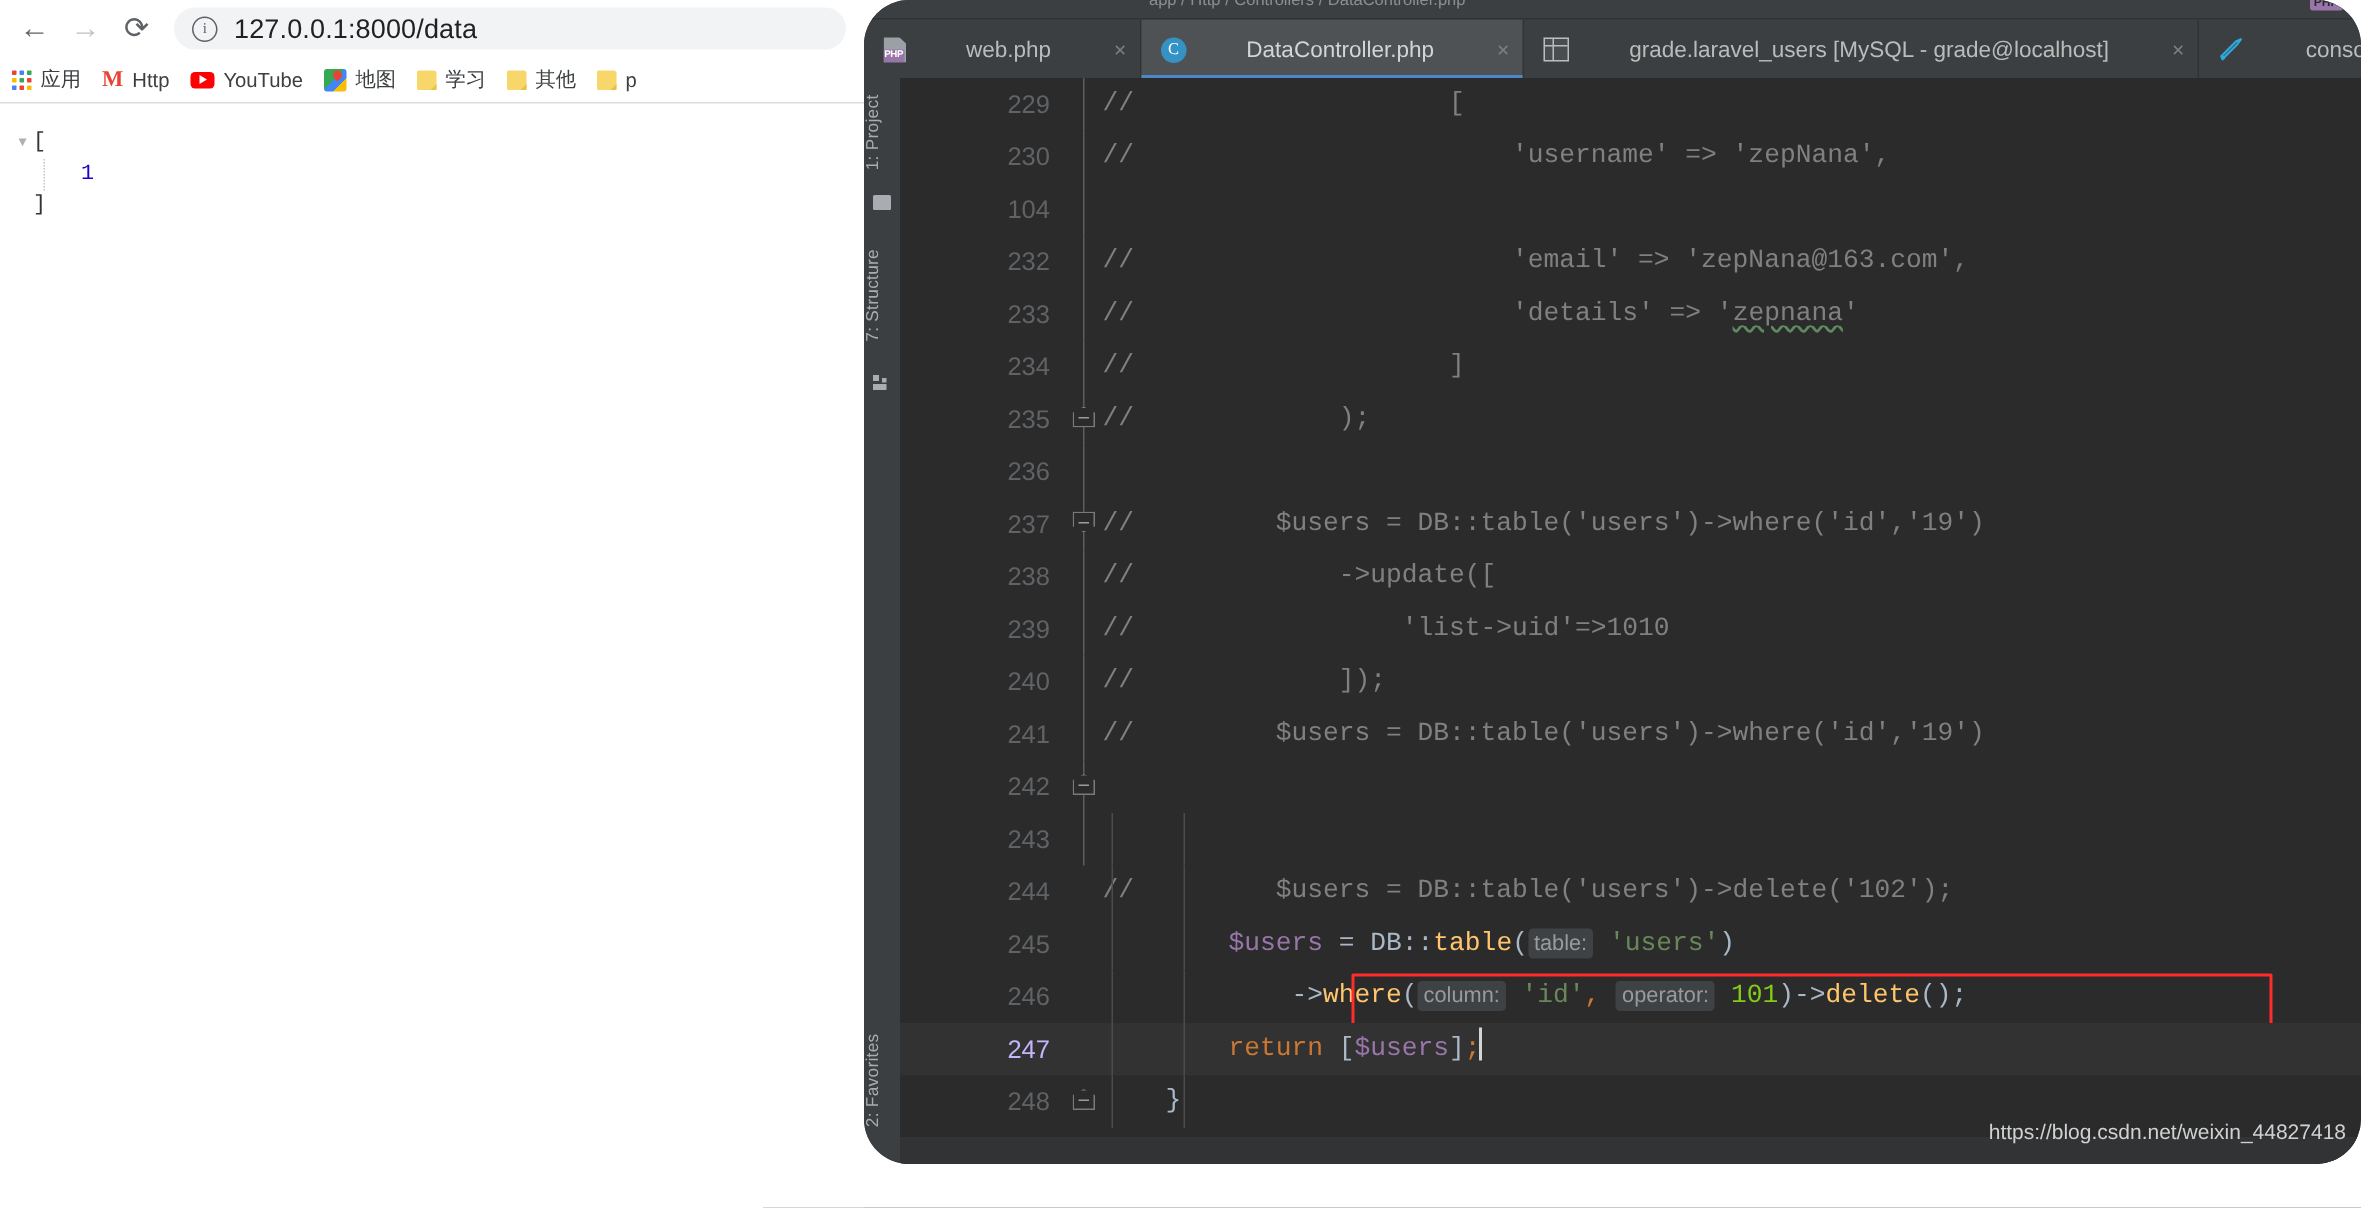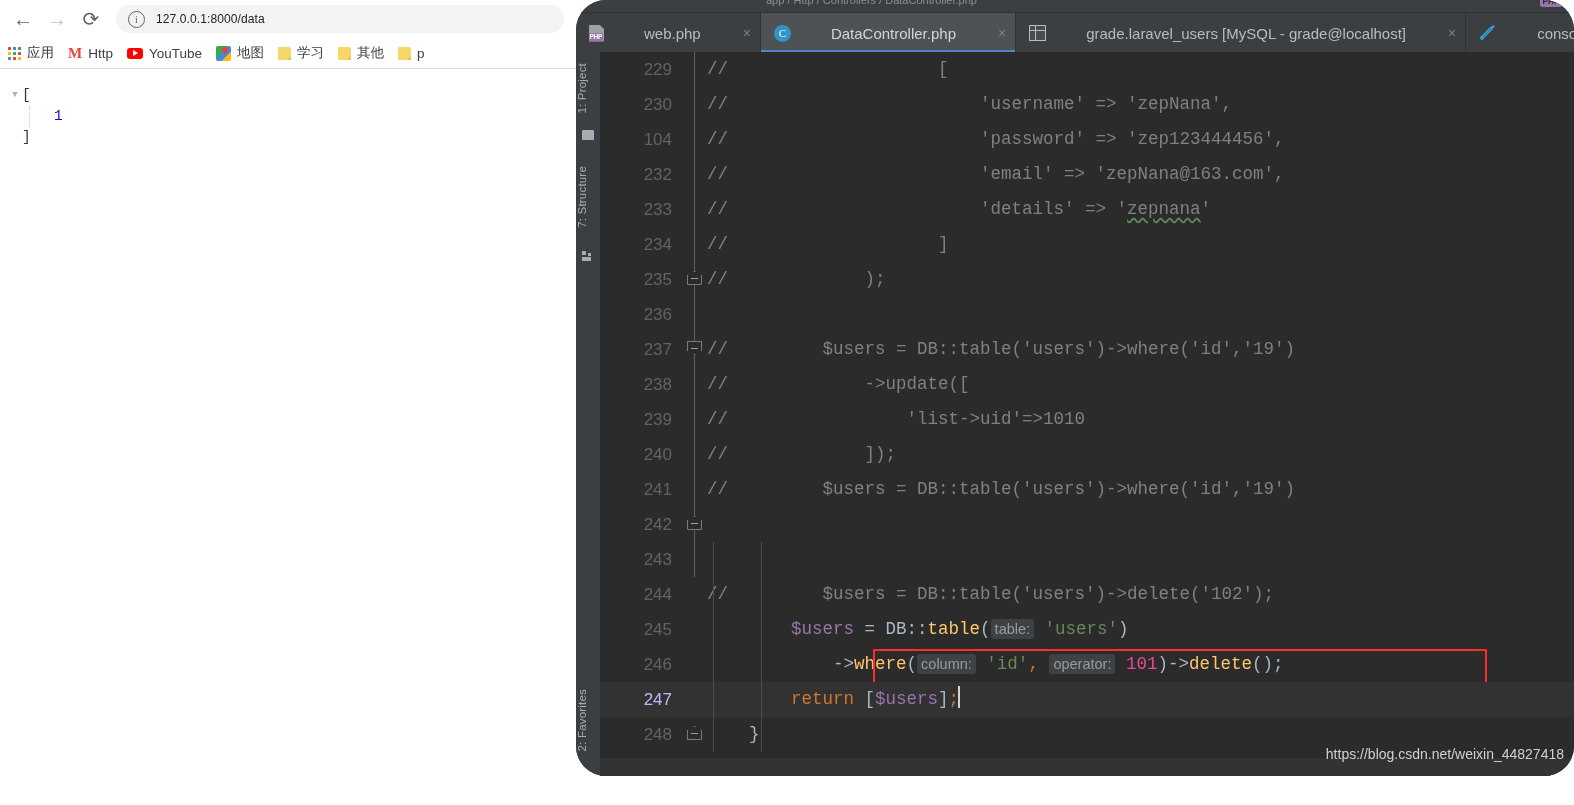--- a/index.html
+++ b/index.html
@@ -61,21 +61,21 @@
     border: 1.4px solid #5f6368;
     border-radius: 50%;
     display: inline-flex;
     align-items: center; justify-content: center;
     font-size: 10px;
     font-family: "Liberation Serif", serif;
     color: #5f6368;
     margin-right: 11px;
     flex: none;
   }
-  .url-txt { letter-spacing: .1px; font-size: 12px; }
+  .url-txt { letter-spacing: .1px; font-size: 18px; }
 
   .bookmarks-bar {
     height: 30px;
     display: flex;
     align-items: center;
     padding: 0 8px;
     border-bottom: 1px solid #dadce0;
     background: #fff;
     overflow: hidden;
     white-space: nowrap;
@@ -278,20 +278,21 @@
     overflow: hidden;
   }
   .code-line {
     display: flex;
     height: 35px;
     align-items: center;
     position: relative;
     font-family: "Liberation Mono", monospace;
     font-size: 17.5px;
     white-space: pre;
+    padding-left: 28px;
   }
   .code-line.current { background: #323232; }
   .gutter {
     width: 83px;
     flex: none;
     text-align: right;
     padding-right: 11px;
     color: #606366;
     font-family:"Liberation Sans",sans-serif;
     font-size: 17px;
@@ -337,21 +338,21 @@
     position:absolute; top:0; bottom:0; width:1px;
     background:#4a4d4f;
   }
 
   
   .c-comment { color:#808080; }
   .c-var     { color:#9876aa; }
   .c-plain   { color:#a9b7c6; }
   .c-fn      { color:#ffc66d; }
   .c-str     { color:#6a8759; }
-  .c-num     { color:#ec4899; }
+  .c-num     { color:#84cc16; }
   .c-kw      { color:#cc7832; }
   .c-paren   { color:#a9b7c6; }
   .c-brace   { color:#a9b7c6; }
   .c-hint {
     color:#9a9a9a;
     background:#3e4244;
     border-radius: 3px;
     padding: 2px 4px;
     font-size: 14.5px;
     font-family:"Liberation Sans",sans-serif;
@@ -543,21 +544,21 @@
       </div>
       <div class="stripe-btn" style="bottom:6px; height:100px;">
         <span class="stripe-vtext">2: Favorites</span>
       </div>
     </div>
 
     <div class="editor">
       <div id="code-lines">
           <div class="code-line"><div class="gutter">229</div><div class="foldcol"><div class="fold-line"></div></div><div class="code-text"><span class="c-comment">//</span><span class="c-comment">                    [</span></div></div>
           <div class="code-line"><div class="gutter">230</div><div class="foldcol"><div class="fold-line"></div></div><div class="code-text"><span class="c-comment">//</span><span class="c-comment">                        'username' =&gt; 'zepNana',</span></div></div>
-          <div class="code-line"><div class="gutter">104</div><div class="foldcol"><div class="fold-line"></div></div><div class="code-text"><span class="c-comment">//</span><span class="c-comment">                        'password' =&gt; 'zep123444456',</span></div></div>
+          <div class="code-line"><div class="gutter">104</div><div class="foldcol"><div class="fold-line"></div></div></div>
           <div class="code-line"><div class="gutter">232</div><div class="foldcol"><div class="fold-line"></div></div><div class="code-text"><span class="c-comment">//</span><span class="c-comment">                        'email' =&gt; 'zepNana@163.com',</span></div></div>
           <div class="code-line"><div class="gutter">233</div><div class="foldcol"><div class="fold-line"></div></div><div class="code-text"><span class="c-comment">//</span><span class="c-comment">                        'details' =&gt; '</span><span class="c-comment typo-underline">zepnana</span><span class="c-comment">'</span></div></div>
           <div class="code-line"><div class="gutter">234</div><div class="foldcol"><div class="fold-line"></div></div><div class="code-text"><span class="c-comment">//</span><span class="c-comment">                    ]</span></div></div>
           <div class="code-line"><div class="gutter">235</div><div class="foldcol"><div class="fold-line"></div><div class="fold-box cap"></div></div><div class="code-text"><span class="c-comment">//</span><span class="c-comment">             );</span></div></div>
           <div class="code-line"><div class="gutter">236</div><div class="foldcol"><div class="fold-line"></div></div><div class="code-text"></div></div>
           <div class="code-line"><div class="gutter">237</div><div class="foldcol"><div class="fold-line"></div><div class="fold-box end"></div></div><div class="code-text"><span class="c-comment">//</span><span class="c-comment">         $users = DB::table('users')-&gt;where('id','19')</span></div></div>
           <div class="code-line"><div class="gutter">238</div><div class="foldcol"><div class="fold-line"></div></div><div class="code-text"><span class="c-comment">//</span><span class="c-comment">             -&gt;update([</span></div></div>
           <div class="code-line"><div class="gutter">239</div><div class="foldcol"><div class="fold-line"></div></div><div class="code-text"><span class="c-comment">//</span><span class="c-comment">                 'list-&gt;uid'=&gt;1010</span></div></div>
           <div class="code-line"><div class="gutter">240</div><div class="foldcol"><div class="fold-line"></div></div><div class="code-text"><span class="c-comment">//</span><span class="c-comment">             ]);</span></div></div>
           <div class="code-line"><div class="gutter">241</div><div class="foldcol"><div class="fold-line"></div></div><div class="code-text"><span class="c-comment">//</span><span class="c-comment">         $users = DB::table('users')-&gt;where('id','19')</span></div></div>

